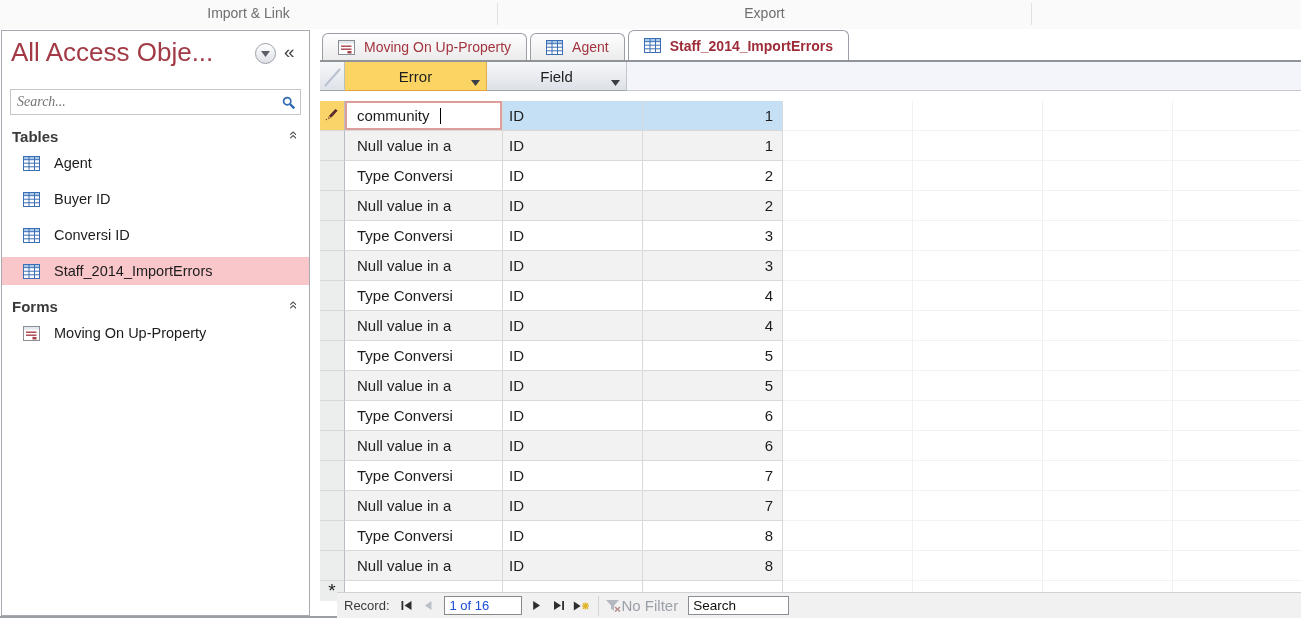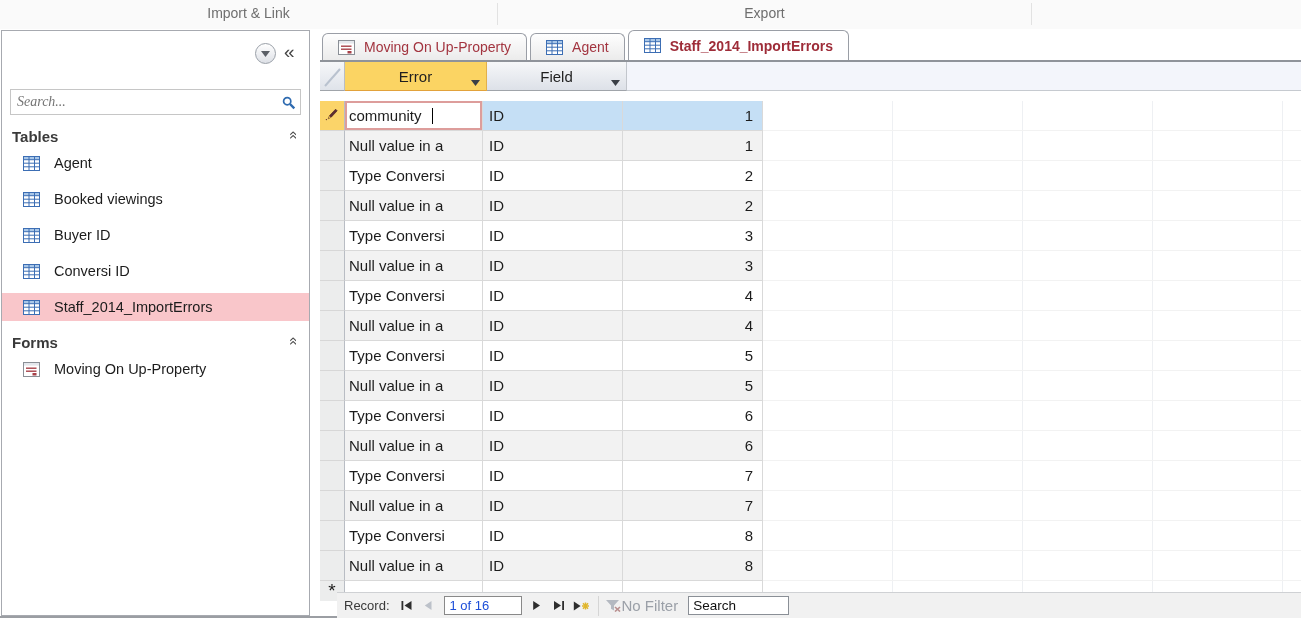--- a/index.html
+++ b/index.html
@@ -63,21 +63,21 @@
   .col-err { width:142px; } .col-fld { width:140px; } .col-row { width:140px; }
 
   .row { display:flex; height:30px; }
   .rowsel { width:25px; background:#eceded; border-right:1px solid #b9bdc4; border-bottom:1px solid #d7d7d7;
     display:flex; align-items:center; justify-content:center; }
   .rowsel.editing { background:#fbd469; }
   .cell { height:30px; font-size:15px; color:#1c1c1c; display:flex; align-items:center;
     border-right:1px solid #d9d9d9; border-bottom:1px solid #d9d9d9; background:#fff;
     overflow:hidden; white-space:nowrap; }
   .row.stripe .cell { background:#f2f2f2; }
-  .cell.c-err { width:138px; padding-left:4px;gap:8px; }
+  .cell.c-err { width:158px; padding-left:12px;gap:8px; }
   .cell.c-fld { width:140px; padding-left:6px; }
   .cell.c-row { width:140px; justify-content:flex-end; padding-right:9px; }
   .cell.sel { background:#c5dff5 !important; }
   .cell.editbox { background:#fff !important; box-shadow:inset 0 0 0 2px #dd9d9b; }
   .caret { display:inline-block; width:1px; height:16px; background:#000; margin-left:2px; }
   .rowfill { flex:1; height:30px; border-bottom:1px solid #f2f2f2; background:#fff;
     background-image:repeating-linear-gradient(to right, transparent 0 129px, #eef0f3 129px 130px); }
 
   .new-row { display:flex; height:20px; }
   .new-row .rowsel { height:20px; font-size:19px; line-height:18px; color:#1a1a1a; border-bottom:none; }
@@ -103,20 +103,21 @@
 
   <div class="ribbon-strip">
     <span class="ribbon-group-label rg-1">Export</span>
     <span class="ribbon-group-label rg-0">Import &amp; Link</span>
     <span class="ribbon-sep" style="left:497px"></span>
     <span class="ribbon-sep" style="left:1031px"></span>
   </div>
 
   <div class="sidebar">
     <div class="sb-header">
+      <span class="sb-title">All Access Obje...</span>
       <span class="sb-menu-btn">
         <svg width="9" height="6" viewBox="0 0 9 6">
           <polygon points="0,0 9,0 4.5,6" fill="#5a5f66"></polygon>
           </svg>
       </span>
       <span class="sb-collapse">«</span>
     </div>
     <div class="sb-search-row">
       <input class="sb-search-input" placeholder="Search..." style="">
       <span class="sb-search-btn">
@@ -136,33 +137,20 @@
             <svg width="17" height="15" viewBox="0 0 17 15">
               <rect x="0.5" y="0.5" width="16" height="14" fill="#fff" stroke="#3c6eb4"></rect>
               <rect x="0.5" y="0.5" width="16" height="3.2" fill="#a9c7e8" stroke="#3c6eb4"></rect>
               <line x1="6" y1="0.5" x2="6" y2="14.5" stroke="#3c6eb4"></line>
               <line x1="11.5" y1="0.5" x2="11.5" y2="14.5" stroke="#3c6eb4"></line>
               <line x1="0.5" y1="7.2" x2="16.5" y2="7.2" stroke="#3c6eb4"></line>
               <line x1="0.5" y1="10.8" x2="16.5" y2="10.8" stroke="#3c6eb4"></line>
             </svg>
           </span>
           <span class="sb-item-label">Agent</span>
-        </div>
-        <div class="sb-item">
-          <span class="icon">
-            <svg width="17" height="15" viewBox="0 0 17 15">
-              <rect x="0.5" y="0.5" width="16" height="14" fill="#fff" stroke="#3c6eb4"></rect>
-              <rect x="0.5" y="0.5" width="16" height="3.2" fill="#a9c7e8" stroke="#3c6eb4"></rect>
-              <line x1="6" y1="0.5" x2="6" y2="14.5" stroke="#3c6eb4"></line>
-              <line x1="11.5" y1="0.5" x2="11.5" y2="14.5" stroke="#3c6eb4"></line>
-              <line x1="0.5" y1="7.2" x2="16.5" y2="7.2" stroke="#3c6eb4"></line>
-              <line x1="0.5" y1="10.8" x2="16.5" y2="10.8" stroke="#3c6eb4"></line>
-            </svg>
-          </span>
-          <span class="sb-item-label">Booked viewings</span>
         </div>
         <div class="sb-item">
           <span class="icon">
             <svg width="17" height="15" viewBox="0 0 17 15">
               <rect x="0.5" y="0.5" width="16" height="14" fill="#fff" stroke="#3c6eb4"></rect>
               <rect x="0.5" y="0.5" width="16" height="3.2" fill="#a9c7e8" stroke="#3c6eb4"></rect>
               <line x1="6" y1="0.5" x2="6" y2="14.5" stroke="#3c6eb4"></line>
               <line x1="11.5" y1="0.5" x2="11.5" y2="14.5" stroke="#3c6eb4"></line>
               <line x1="0.5" y1="7.2" x2="16.5" y2="7.2" stroke="#3c6eb4"></line>
               <line x1="0.5" y1="10.8" x2="16.5" y2="10.8" stroke="#3c6eb4"></line>

